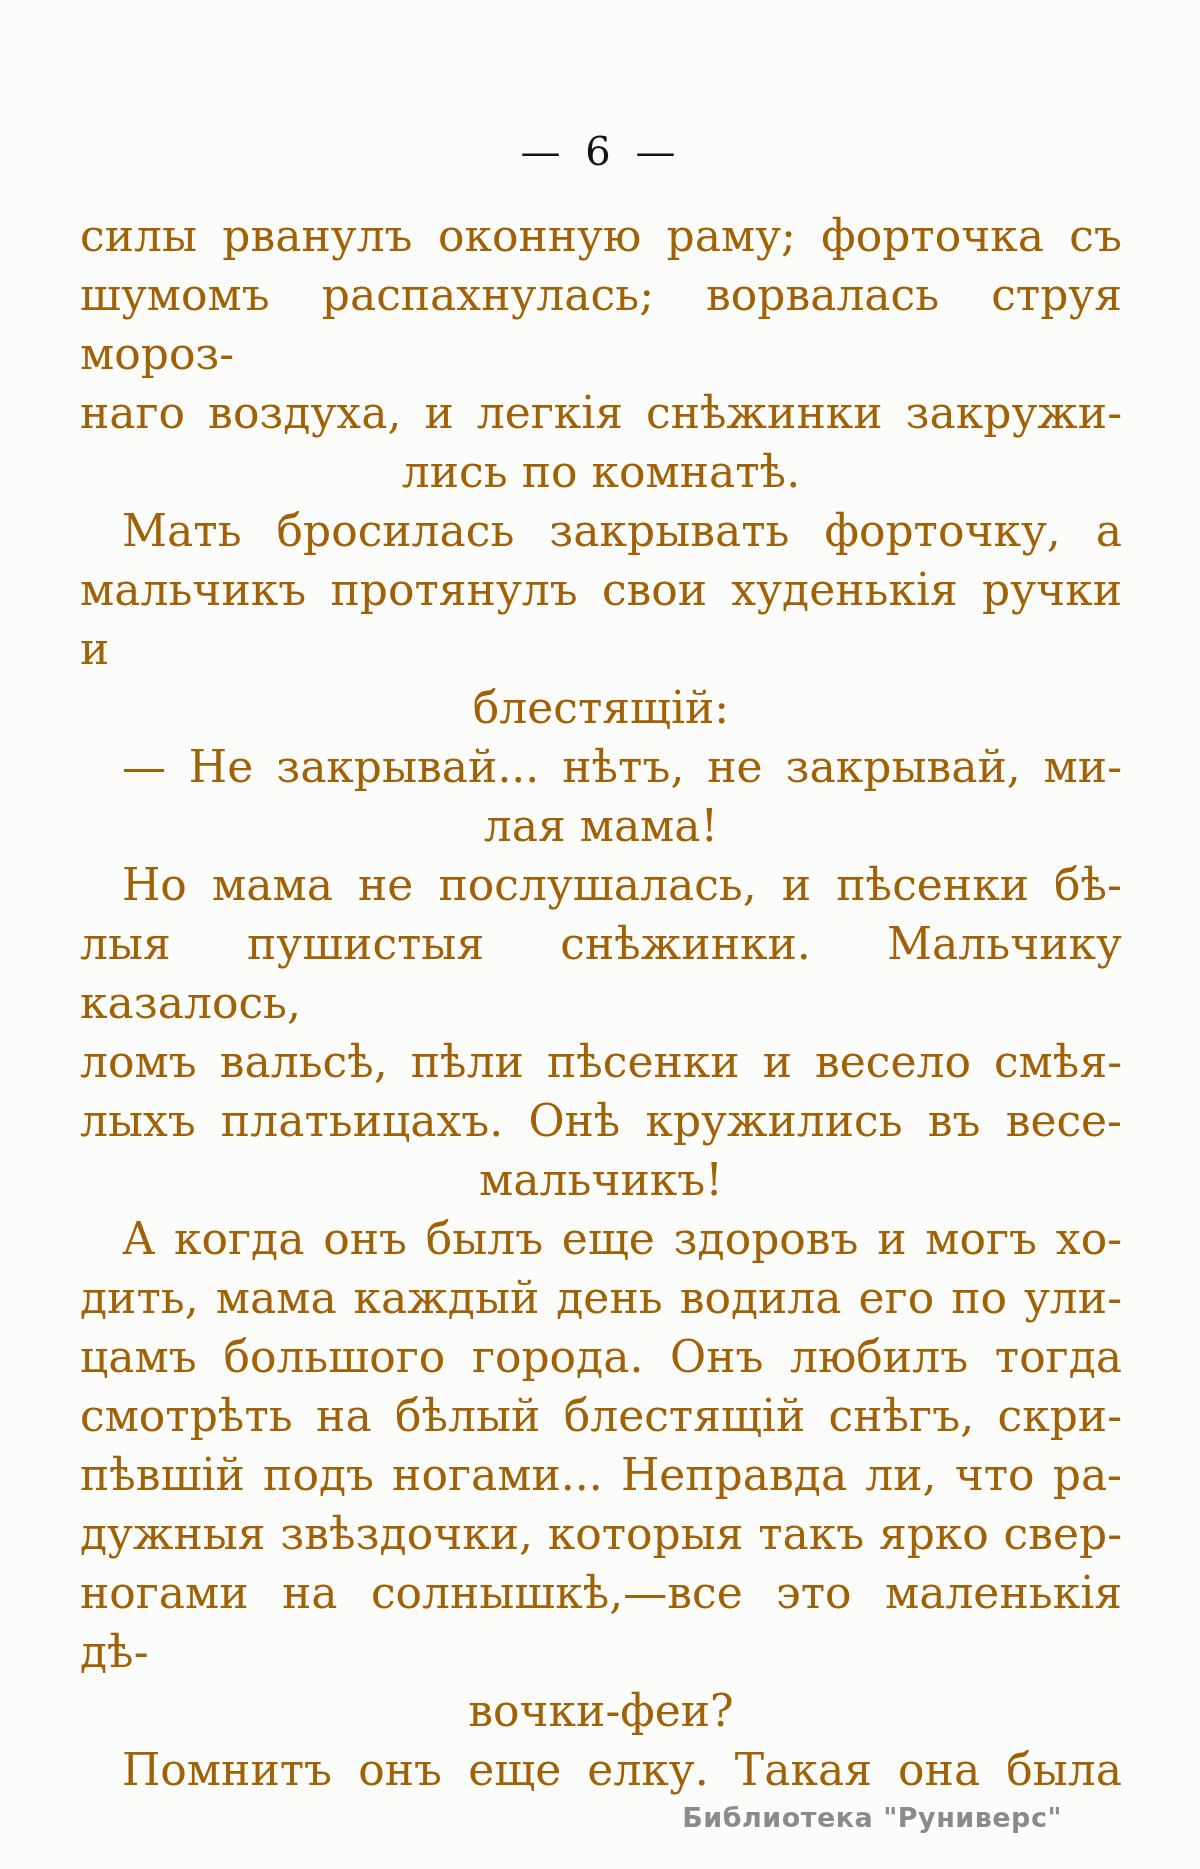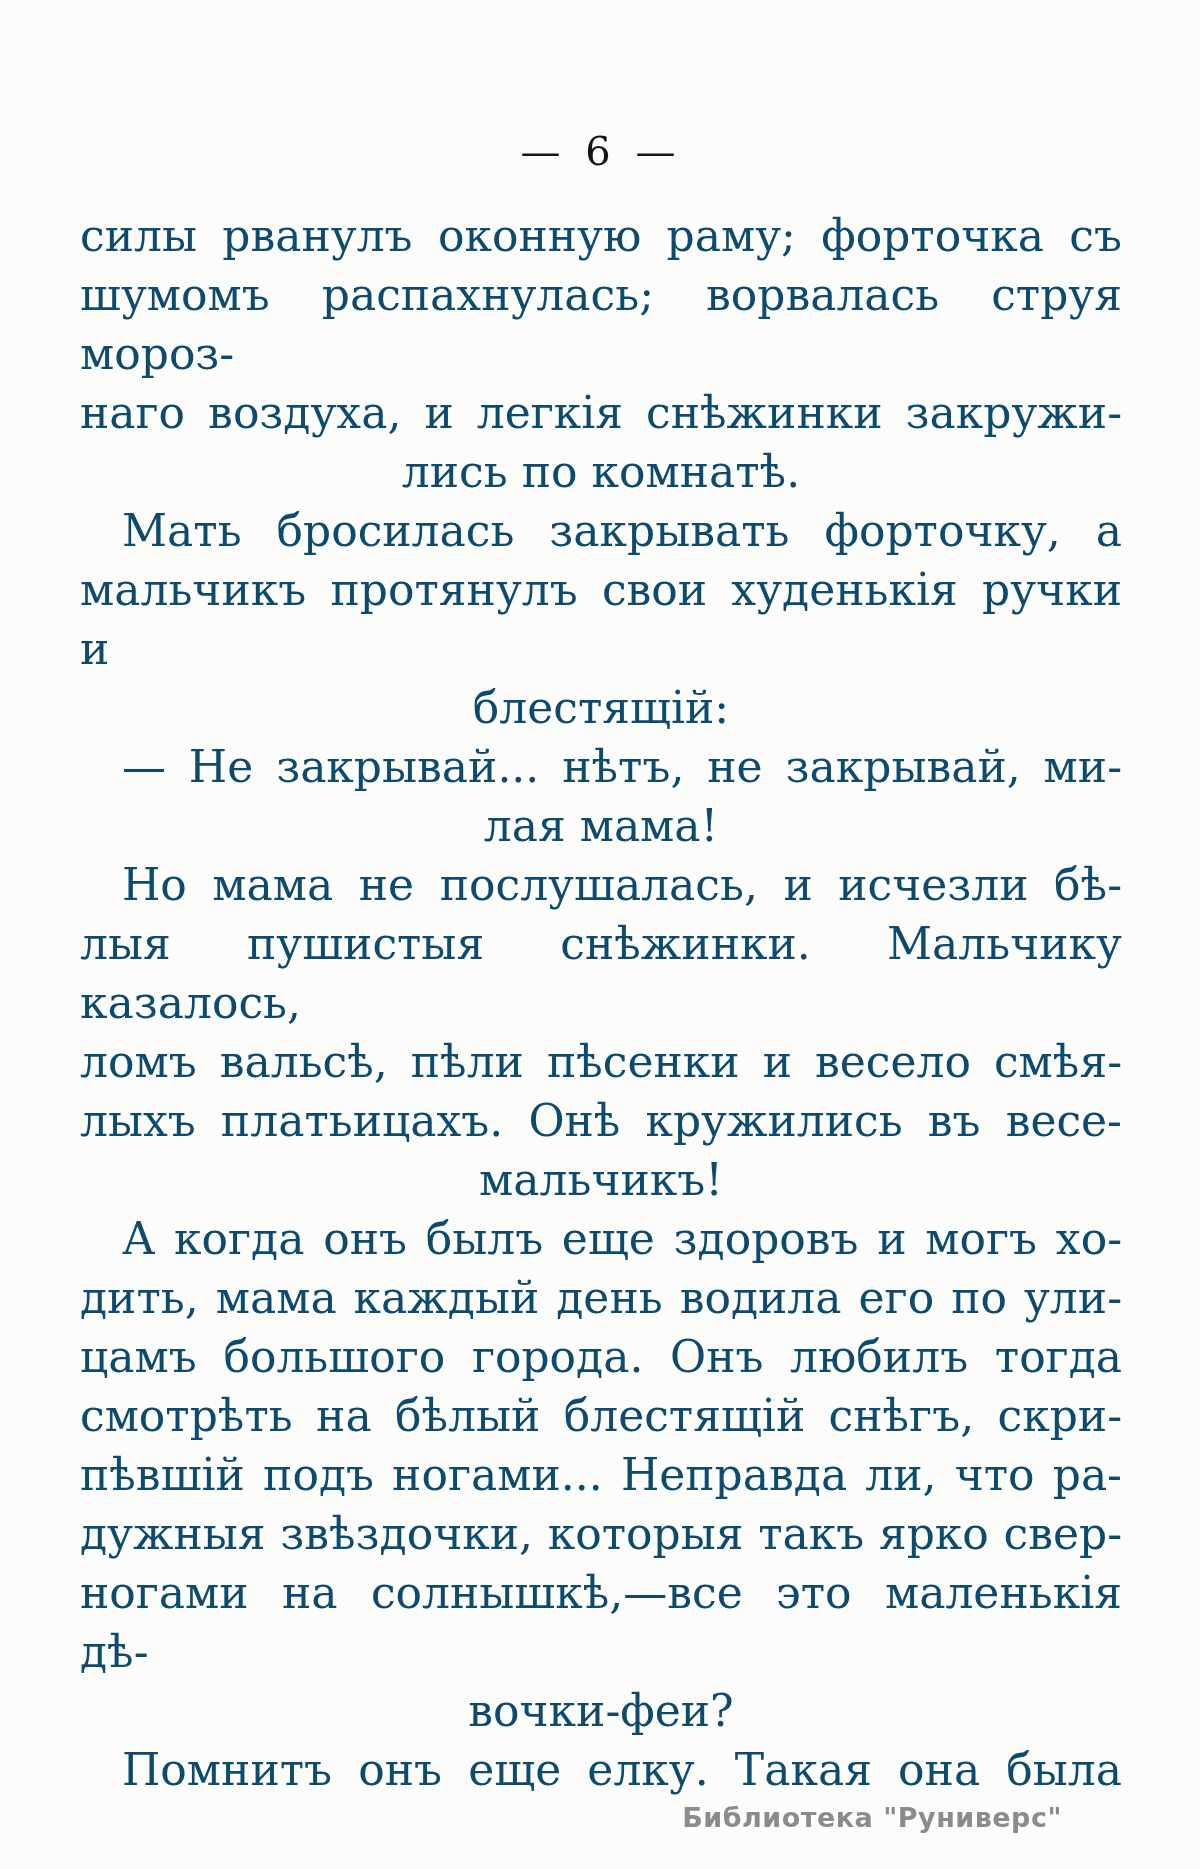--- a/index.html
+++ b/index.html
@@ -27,21 +27,21 @@
     letter-spacing: 6px;
     color: #141414;
   }
   .text-block {
     position: absolute;
     top: 206px;
     left: 80px;
     width: 1042px;
     font-size: 44px;
     line-height: 59px;
-    color: #0c4a6e;
+    color: #a16207;
   }
   .line {
     white-space: normal;
     text-align: center;
   }
   .line.justify {
     text-align: justify;
     text-align-last: justify;
   }
   .line.indent {
@@ -67,21 +67,21 @@
   <div class="text-block">
       <div class="line justify">силы рванулъ оконную раму; форточка съ</div>
       <div class="line justify">шумомъ распахнулась; ворвалась струя мороз-</div>
       <div class="line justify">наго воздуха, и легкія снѣжинки закружи-</div>
       <div class="line">лись по комнатѣ.</div>
       <div class="line indent justify">Мать бросилась закрывать форточку, а</div>
       <div class="line justify">мальчикъ протянулъ свои худенькія ручки и</div>
       <div class="line">блестящій:</div>
       <div class="line indent justify">— Не закрывай... нѣтъ, не закрывай, ми-</div>
       <div class="line">лая мама!</div>
-      <div class="line indent justify">Но мама не послушалась, и исчезли бѣ-</div>
+      <div class="line indent justify">Но мама не послушалась, и пѣсенки бѣ-</div>
       <div class="line justify">лыя пушистыя снѣжинки. Мальчику казалось,</div>
       <div class="line justify">ломъ вальсѣ, пѣли пѣсенки и весело смѣя-</div>
       <div class="line justify">лыхъ платьицахъ. Онѣ кружились въ весе-</div>
       <div class="line">мальчикъ!</div>
       <div class="line indent justify">А когда онъ былъ еще здоровъ и могъ хо-</div>
       <div class="line justify">дить, мама каждый день водила его по ули-</div>
       <div class="line justify">цамъ большого города. Онъ любилъ тогда</div>
       <div class="line justify">смотрѣть на бѣлый блестящій снѣгъ, скри-</div>
       <div class="line justify">пѣвшій подъ ногами... Неправда ли, что ра-</div>
       <div class="line justify">дужныя звѣздочки, которыя такъ ярко свер-</div>

